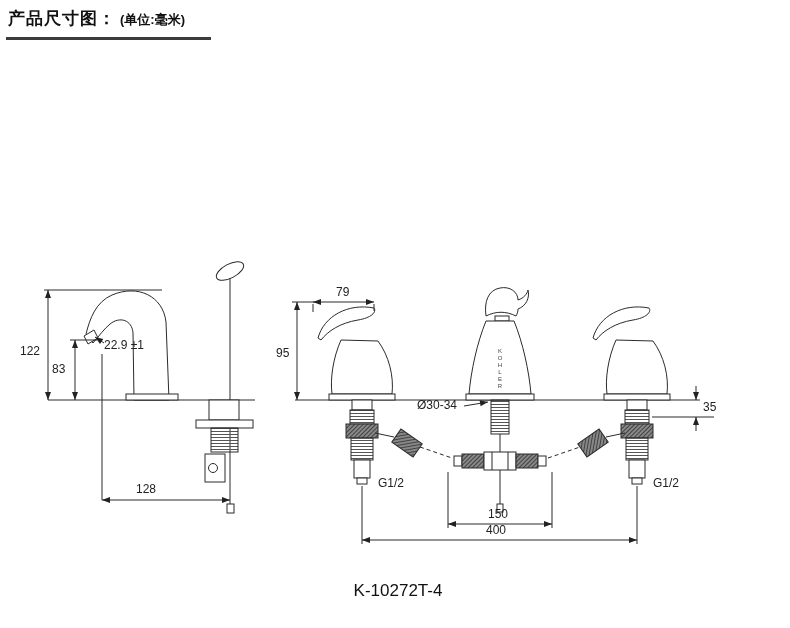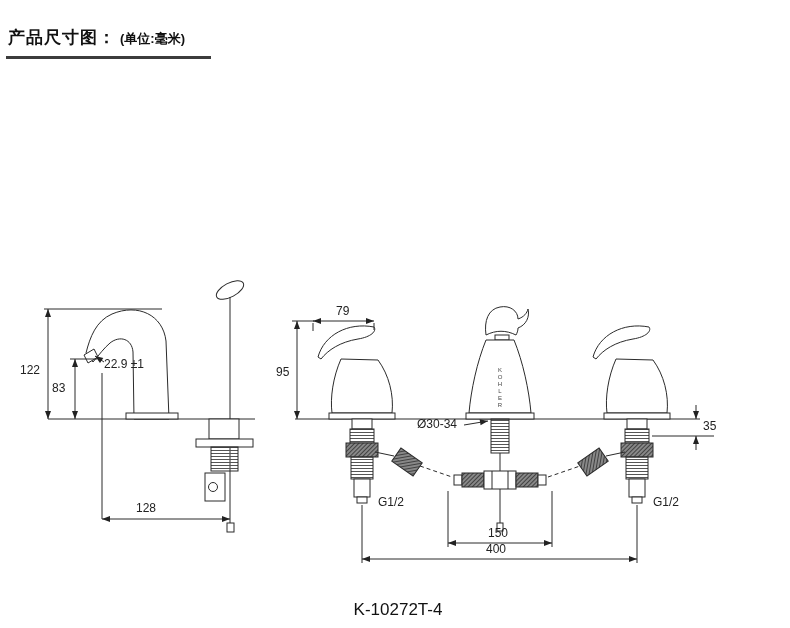--- a/index.html
+++ b/index.html
@@ -1,17 +1,17 @@
 <!DOCTYPE html>
 <html><head>
 <meta charset="utf-8">
 <style>
   html,body{margin:0;padding:0;background:#ffffff;}
   body{width:790px;height:628px;overflow:hidden;font-family:"Liberation Sans",sans-serif;color:#111;}
-  .header{padding:24px 0 0 6px;text-decoration:underline;}
+  .header{padding:5px 0 0 6px;text-decoration:underline;}
   .header-inner{display:inline-block;border-bottom:3px solid #3c3c3c;padding:2px 26px 7px 2px;}
   .title{font-size:17px;font-weight:bold;letter-spacing:1px;}
   .unit{font-size:13px;font-weight:bold;margin-left:4px;}
   svg{display:block;}
   svg text{font-family:"Liberation Sans",sans-serif;fill:#222;}
   .dim{font-size:12px;}
   .model{font-size:17px;fill:#111;}
   .vtext{writing-mode:vertical-rl;text-orientation:upright;font-size:6px;letter-spacing:1px;fill:#444;}
   .ln{stroke:#2b2b2b;stroke-width:1;fill:none;}
   .fw{fill:#ffffff;stroke:#2b2b2b;stroke-width:1;}

